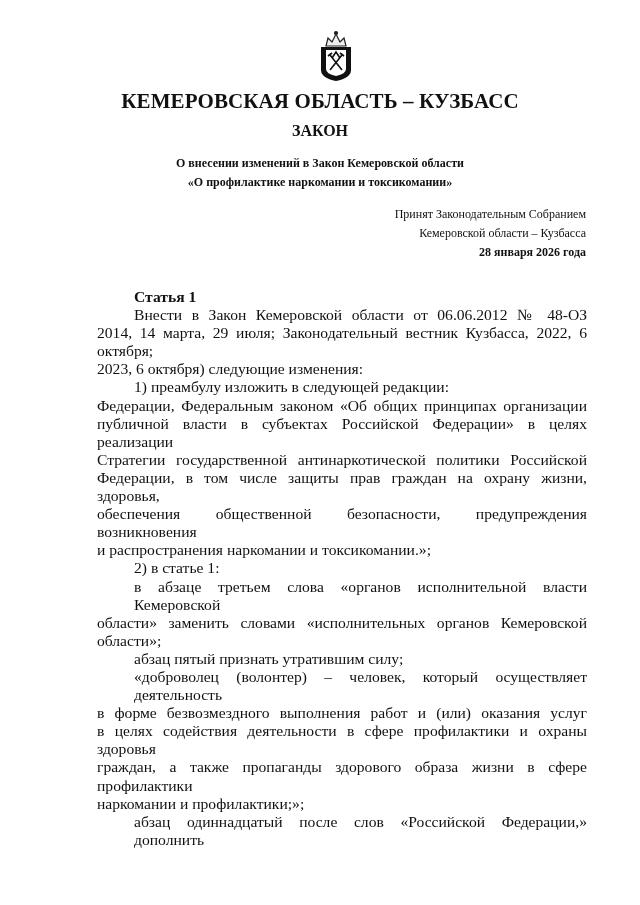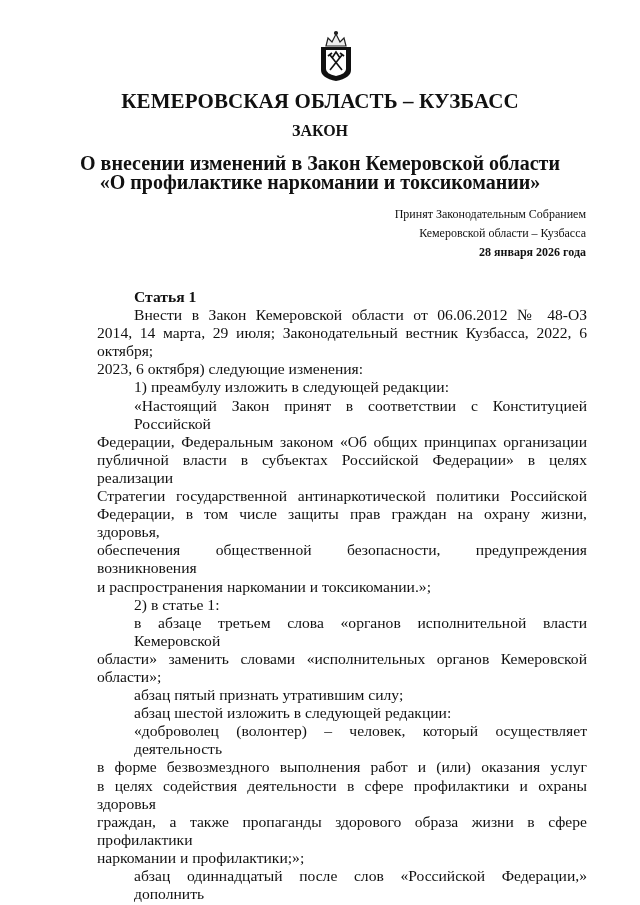--- a/index.html
+++ b/index.html
@@ -2,21 +2,21 @@
 <html><head>
 <meta charset="utf-8">
 <style>
   html, body { margin: 0; padding: 0; background: #ffffff; }
   body { width: 640px; height: 905px; position: relative; overflow: hidden;
          font-family: "Liberation Serif", "DejaVu Serif", serif; color: #111; }
   .emblem { position: absolute; left: 317px; top: 30px; width: 38px; height: 52px; }
   .center { position: absolute; left: 0; width: 640px; text-align: center; font-weight: bold; }
   .hdr-region { top: 89px; font-size: 21px; letter-spacing: 0.1px; }
   .hdr-law { top: 122px; font-size: 16px; }
-  .hdr-title { top: 154px; font-size: 20px; line-height: 19px; }
+  .hdr-title { top: 154px; font-size: 12px; line-height: 19px; }
   .adopted { position: absolute; right: 54px; top: 205px; text-align: right; font-size: 12px; line-height: 19px; }
   .adopted .date { font-weight: bold; }
   .body { position: absolute; left: 97px; top: 288px; width: 490px; font-size: 15.6px; line-height: 18.1px; }
   .art { font-weight: bold; padding-left: 37px; }
   .line { display: block; white-space: nowrap; }
   .jl { text-align: justify; text-align-last: justify; white-space: normal; }
   .ind { padding-left: 37px; }
 </style>
 </head>
 <body>
@@ -52,32 +52,30 @@
   <div>Кемеровской области – Кузбасса</div>
   <div class="date">28 января 2026 года</div>
 </div>
 
 <div class="body" id="body">
   <div class="line art">Статья 1</div>
 <div class="line ind jl">Внести в Закон Кемеровской области от 06.06.2012 № 48-ОЗ</div>
     <div class="line jl">2014, 14 марта, 29 июля; Законодательный вестник Кузбасса, 2022, 6 октября;</div>
     <div class="line">2023, 6 октября) следующие изменения:</div>
     <div class="line ind">1) преамбулу изложить в следующей редакции:</div>
-    <div class="line ind jl">«Настоящий Закон принят в соответствии с Конституцией Российской</div>
     <div class="line jl">Федерации, Федеральным законом «Об общих принципах организации</div>
     <div class="line jl">публичной власти в субъектах Российской Федерации» в целях реализации</div>
     <div class="line jl">Стратегии государственной антинаркотической политики Российской</div>
     <div class="line jl">Федерации, в том числе защиты прав граждан на охрану жизни, здоровья,</div>
     <div class="line jl">обеспечения общественной безопасности, предупреждения возникновения</div>
     <div class="line">и распространения наркомании и токсикомании.»;</div>
     <div class="line ind">2) в статье 1:</div>
     <div class="line ind jl">в абзаце третьем слова «органов исполнительной власти Кемеровской</div>
     <div class="line jl">области» заменить словами «исполнительных органов Кемеровской</div>
     <div class="line">области»;</div>
     <div class="line ind">абзац пятый признать утратившим силу;</div>
-    <div class="line ind">абзац шестой изложить в следующей редакции:</div>
     <div class="line ind jl">«доброволец (волонтер) – человек, который осуществляет деятельность</div>
     <div class="line jl">в форме безвозмездного выполнения работ и (или) оказания услуг</div>
     <div class="line jl">в целях содействия деятельности в сфере профилактики и охраны здоровья</div>
     <div class="line jl">граждан, а также пропаганды здорового образа жизни в сфере профилактики</div>
     <div class="line">наркомании и профилактики;»;</div>
     <div class="line ind jl">абзац одиннадцатый после слов «Российской Федерации,» дополнить</div>
   </div>
 
 </body></html>

